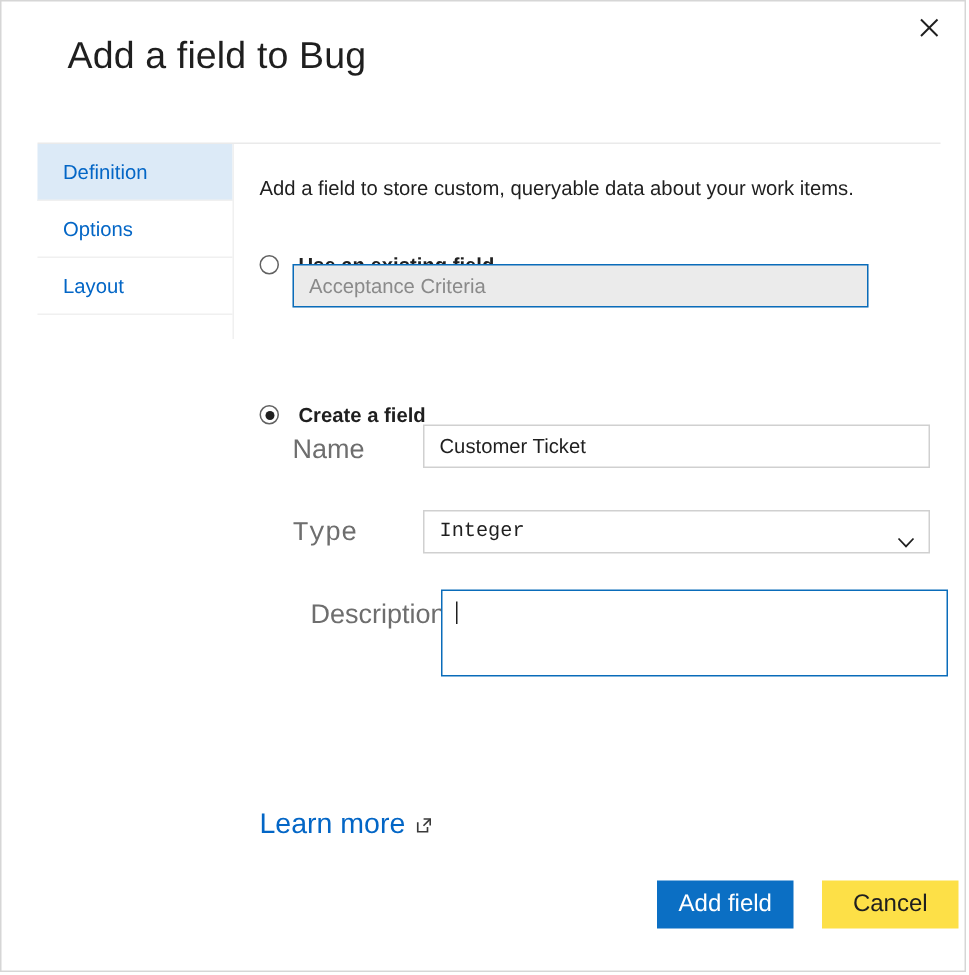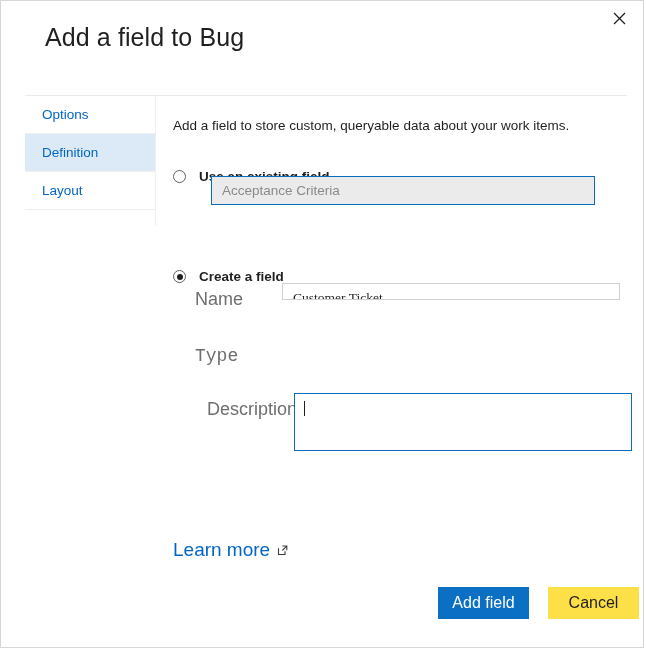--- a/index.html
+++ b/index.html
@@ -151,21 +151,21 @@
   .radio-label {
     margin-left: 13px;
     font-size: 13.5px;
     font-weight: bold;
     color: #1f1f1f;
     white-space: nowrap;
   }
 
   .existing-input {
     position: absolute;
-    left: 38px;
+    left: 22px;
     top: 80px;
     width: 384px;
     height: 29px;
     border: 1px solid #0a6cba;
     background: #ebebeb;
     box-sizing: border-box;
     line-height: 27px;
     padding-left: 10px;
     font-size: 13.5px;
     color: #8a8a8a;
@@ -184,32 +184,31 @@
     top: 6px;
     font-size: 18px;
     color: #6e6e6e;
     white-space: nowrap;
   }
   .text-input {
     position: absolute;
     left: 87px;
     top: 0;
     width: 338px;
-    height: 17px;
+    height: 29px;
     border: 1px solid #d0d0d0;
     box-sizing: border-box;
     background: #ffffff;
     font-size: 13.5px;
     color: #1f1f1f;
     line-height: 27px;
     padding: 0 10px;
     white-space: nowrap;
     overflow: hidden;
     cursor: text;
-    font-family: Liberation Serif, serif;
   }
   .select-input {
     position: absolute;
     left: 87px;
     top: 0;
     width: 338px;
     height: 29px;
     border: 1px solid #d0d0d0;
     box-sizing: border-box;
     background: #ffffff;
@@ -305,25 +304,25 @@
           <line x1="12" y1="1" x2="1" y2="12" stroke="#1f1f1f" stroke-width="1.3"></line>
         </svg>
       </span>
     </button>
     <div class="header-divider"></div>
   </div>
 
   <div class="dlg-body">
 
     <div class="sidebar">
+      <div class="side-item selected">
+        <span>Definition</span>
+      </div>
       <div class="side-item">
         <span>Options</span>
-      </div>
-      <div class="side-item selected">
-        <span>Definition</span>
       </div>
       <div class="side-item">
         <span>Layout</span>
       </div>
     </div>
     <div class="vrule"></div>
 
     <div class="content">
 
       <div class="intro-text">Add a field to store custom, queryable data about your work items.</div>
@@ -339,20 +338,28 @@
         <span class="radio-label">Create a field</span>
       </div>
 
       <div class="field-row" style="top:187px; width:425px; height:29px;">
         <span class="field-label">Name</span>
         <div class="text-input">Customer Ticket</div>
       </div>
 
       <div class="field-row" style="top:244px; width:425px; height:29px;font-family:Liberation Mono, monospace;">
         <span class="field-label">Type</span>
+        <div class="select-input">
+          <span>Integer</span>
+          <span class="select-chev">
+            <svg width="12" height="8" viewBox="0 0 12 8">
+              <polyline points="1,1 6,6.3 11,1" fill="none" stroke="#1f1f1f" stroke-width="1.2"></polyline>
+            </svg>
+          </span>
+        </div>
       </div>
 
       <div class="field-row" style="top:297px; width:425px; height:58px;margin-left:12px;">
         <span class="field-label">Description</span>
         <div class="textarea-input" title="">
           <span class="caret"></span>
         </div>
       </div>
 
       <div class="learn-more">

